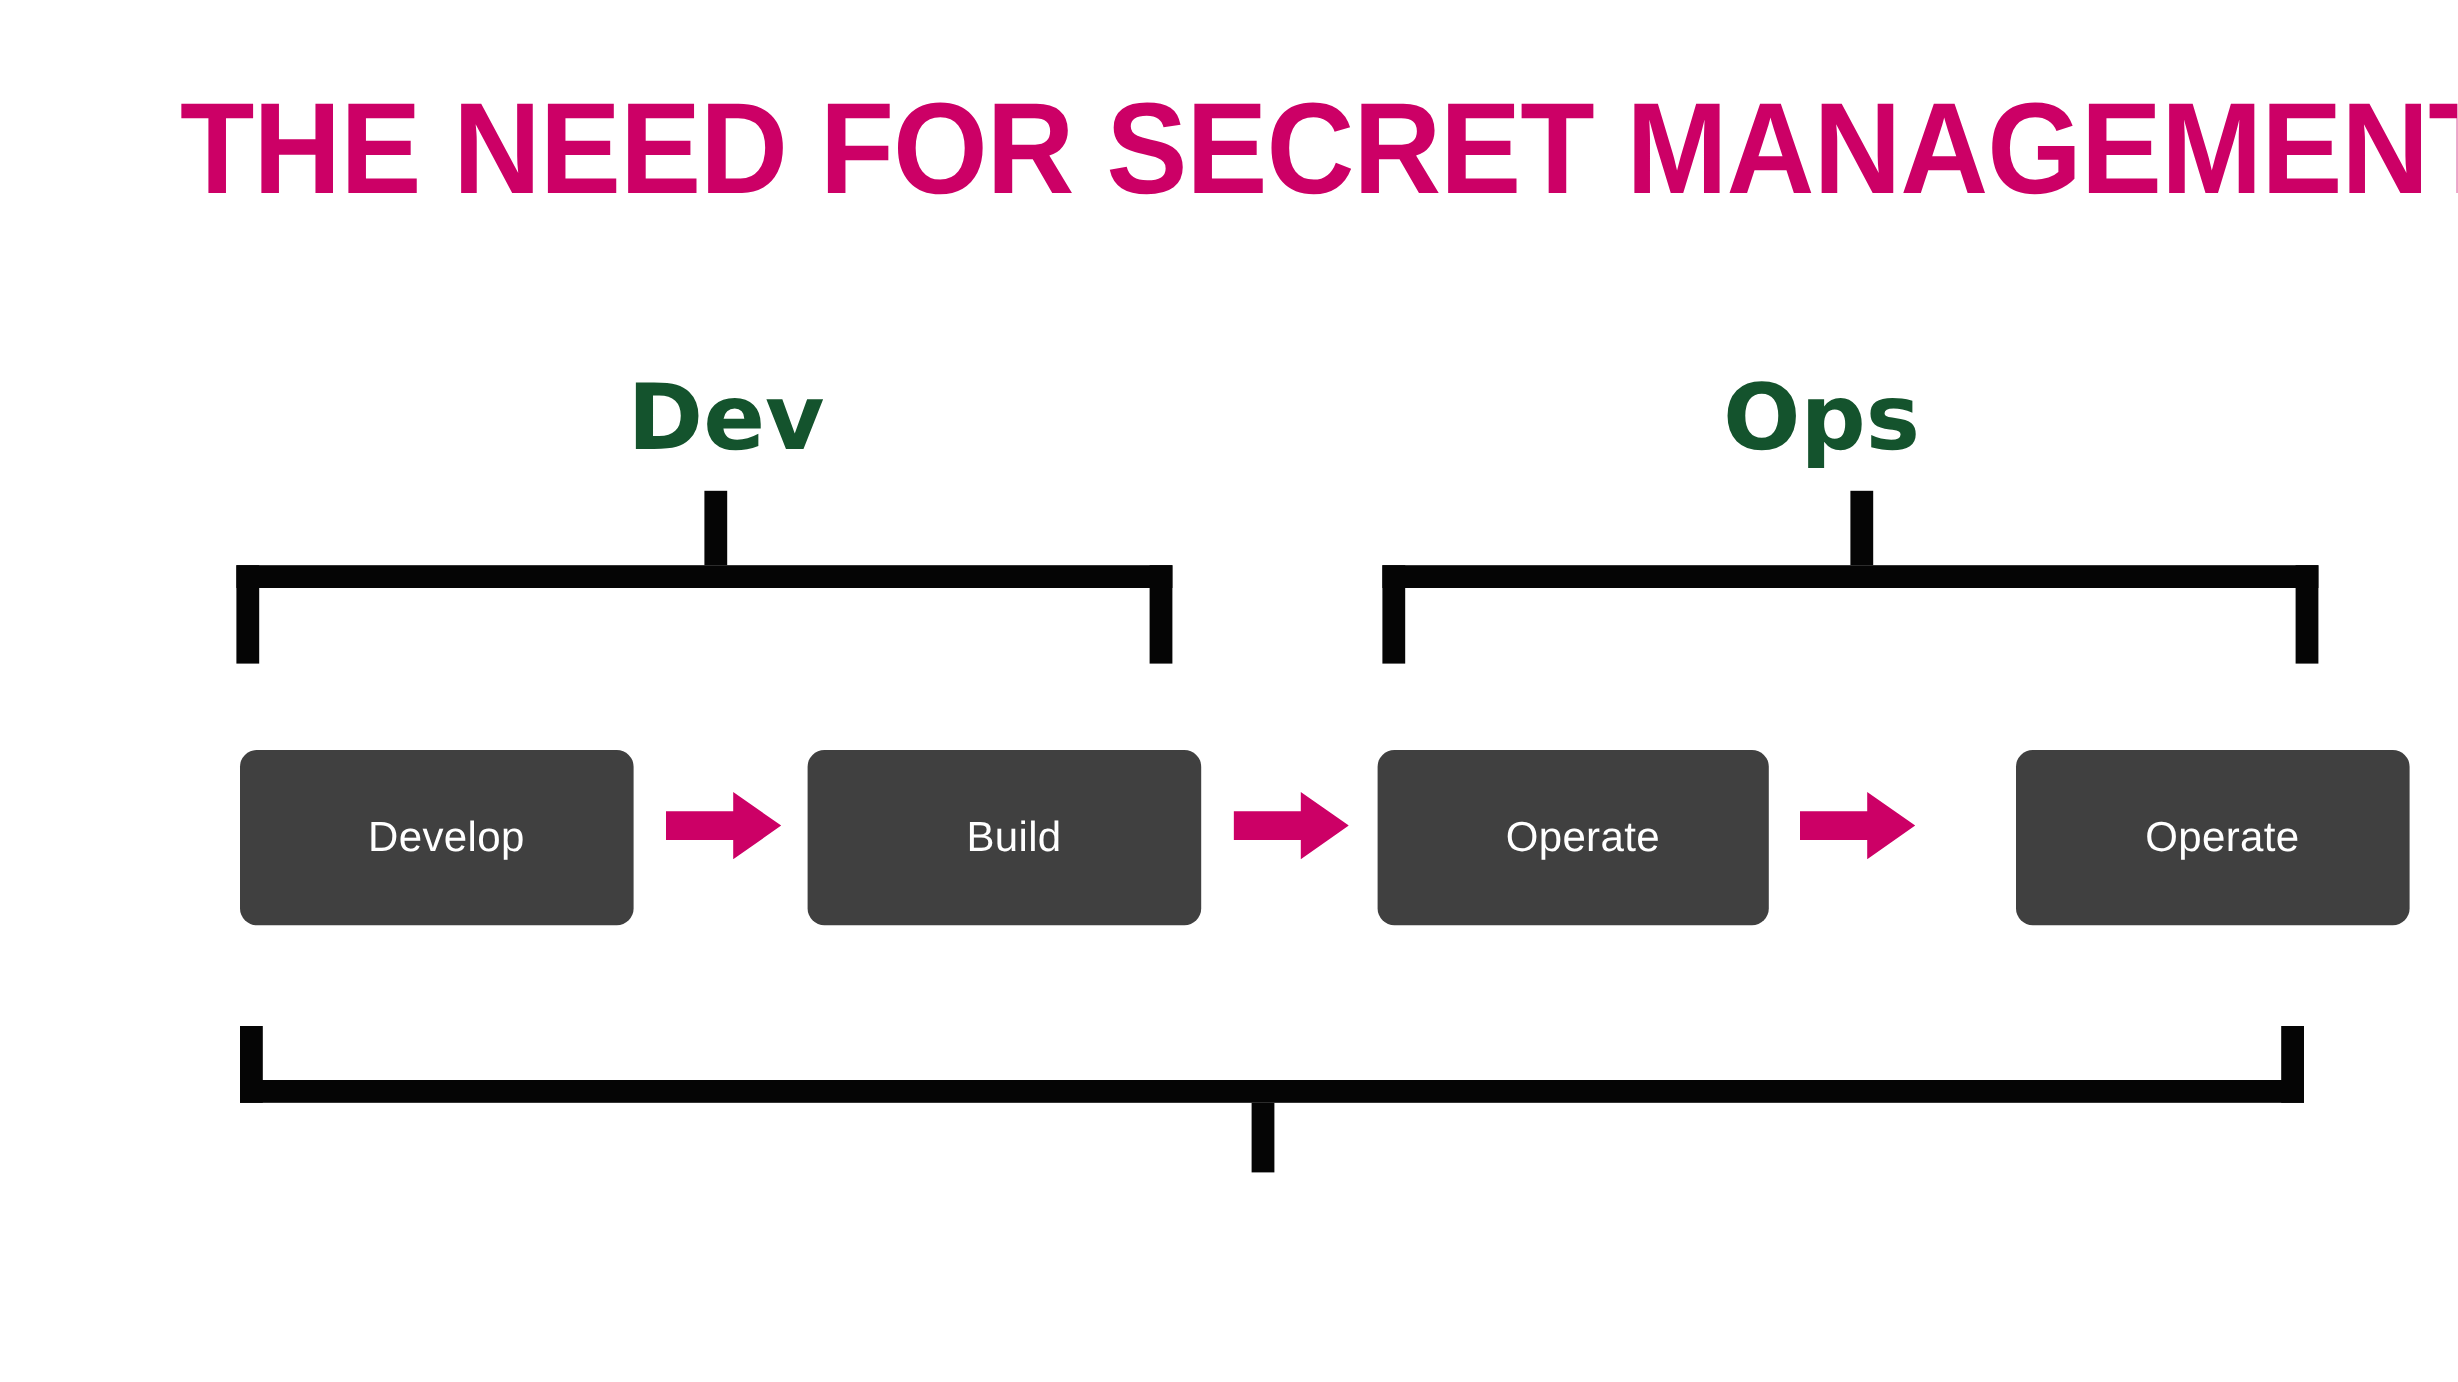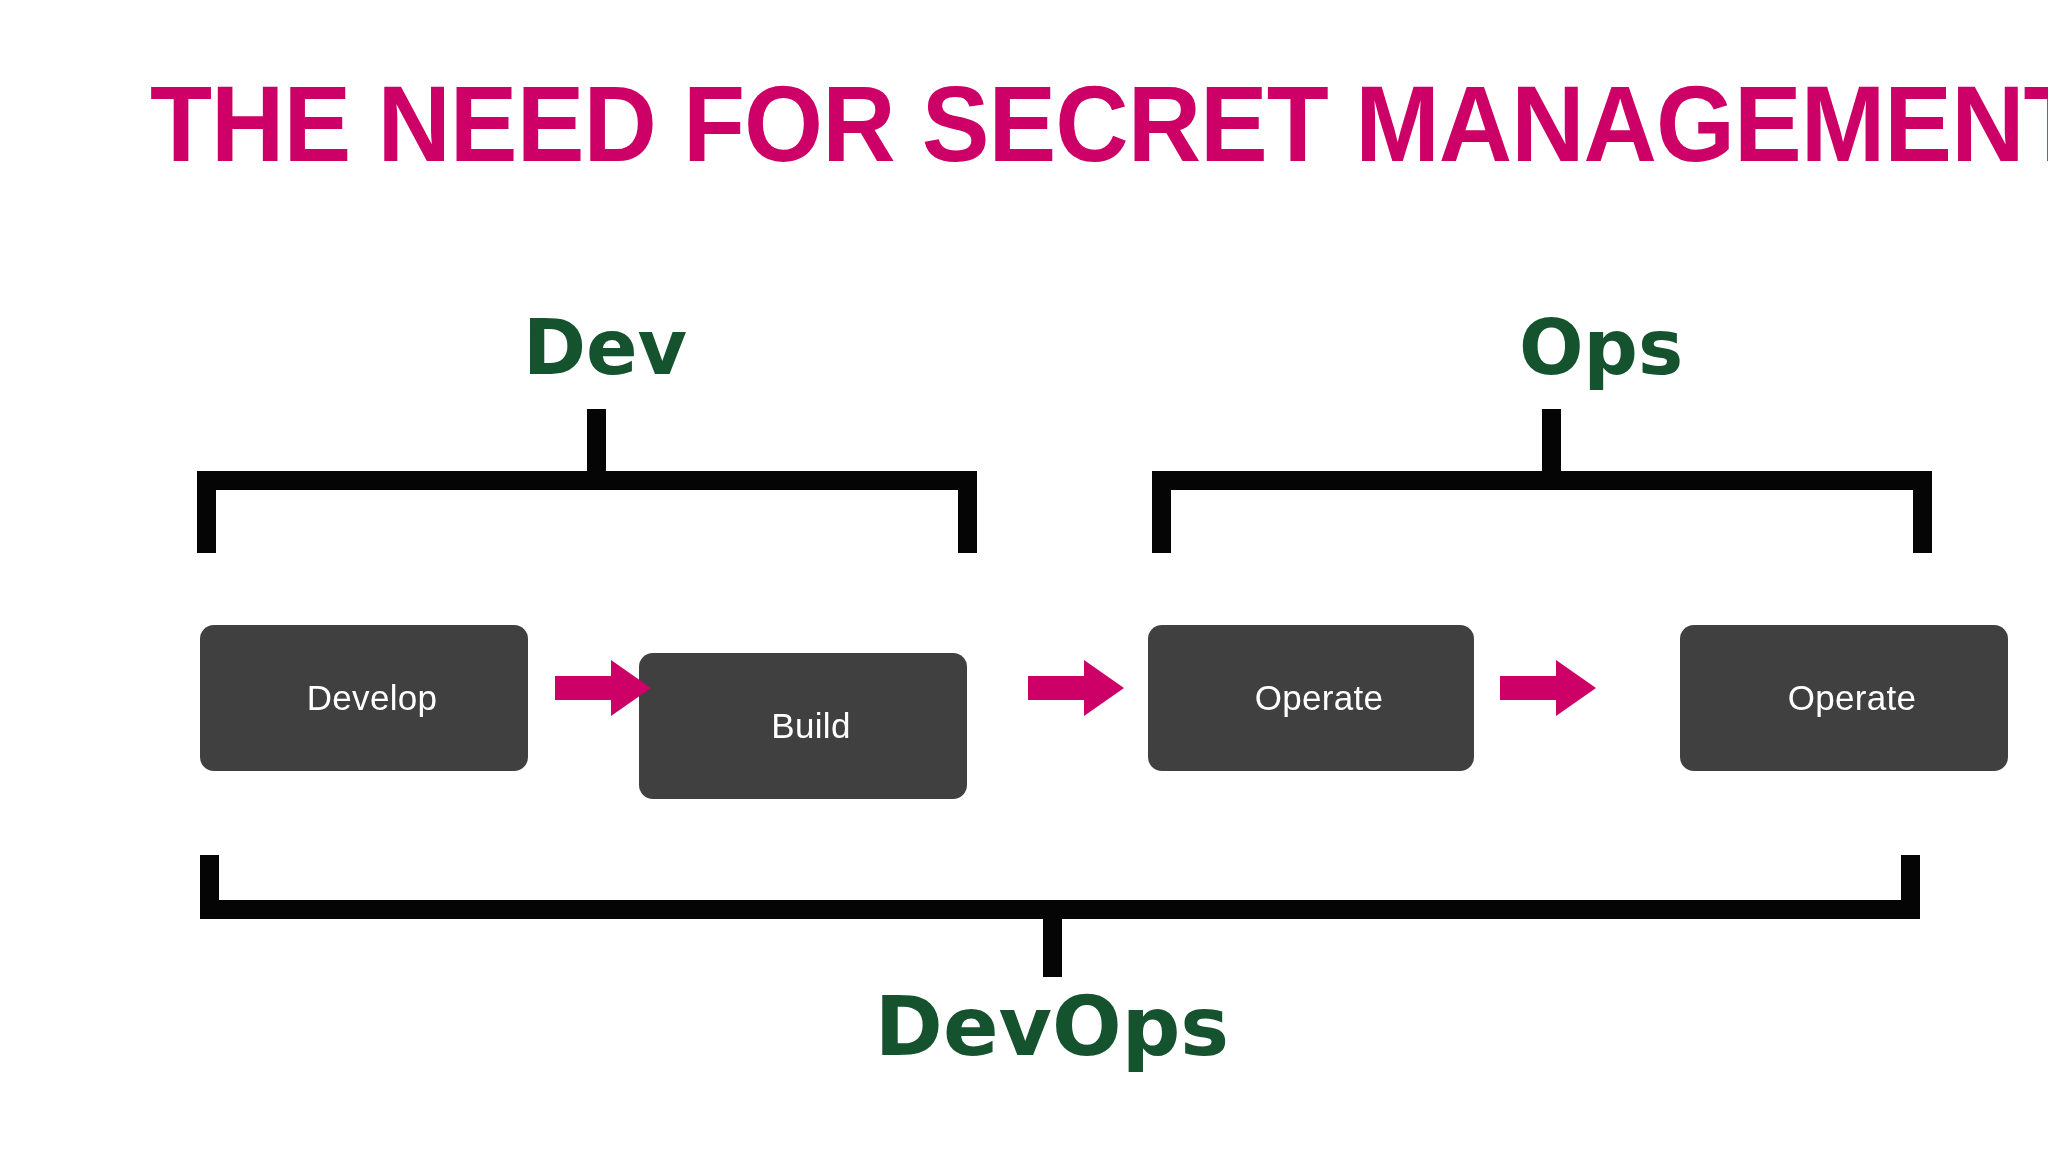--- a/index.html
+++ b/index.html
@@ -46,21 +46,21 @@
     line-height: 1.0;
     white-space: nowrap;
   }
   .label-dev {
     left: 405px;
     top: 310px;
     width: 400px;
     font-size: 76px;
   }
   .label-ops {
-    left: 1401px;
+    left: 1318px;
     top: 310px;
     width: 400px;
     font-size: 76px;
   }
   .label-devops {
     left: 752px;
     top: 986px;
     width: 600px;
     font-size: 82px;
   }
@@ -139,21 +139,21 @@
   }
   .stage-label {
     font-family: "Liberation Sans", sans-serif;
     font-size: 35px;
     font-weight: normal;
     color: #ffffff;
     letter-spacing: 0.3px;
     white-space: nowrap;
   }
   .stage-1 { left: 200px;  width: 312px; }
-  .stage-2 { left: 639px;  width: 312px; margin-top: 28px; }
+  .stage-2 { left: 673px;  width: 312px; }
   .stage-3 { left: 1148px; width: 310px; }
   .stage-4 { left: 1680px; width: 312px; }
 
   
   .arrow {
     position: absolute;
     top: 660px;
     width: 96px;
     height: 56px;
   }
@@ -221,15 +221,14 @@
     </svg>
   </div>
 
   <div class="bracket bracket-up bracket-devops">
     <div class="leg left"></div>
     <div class="leg right"></div>
     <div class="bar"></div>
     <div class="stem"></div>
   </div>
 
-  <div class="group-label label-devops">DevOps</div>
 
 </div>
 
 </body></html>

